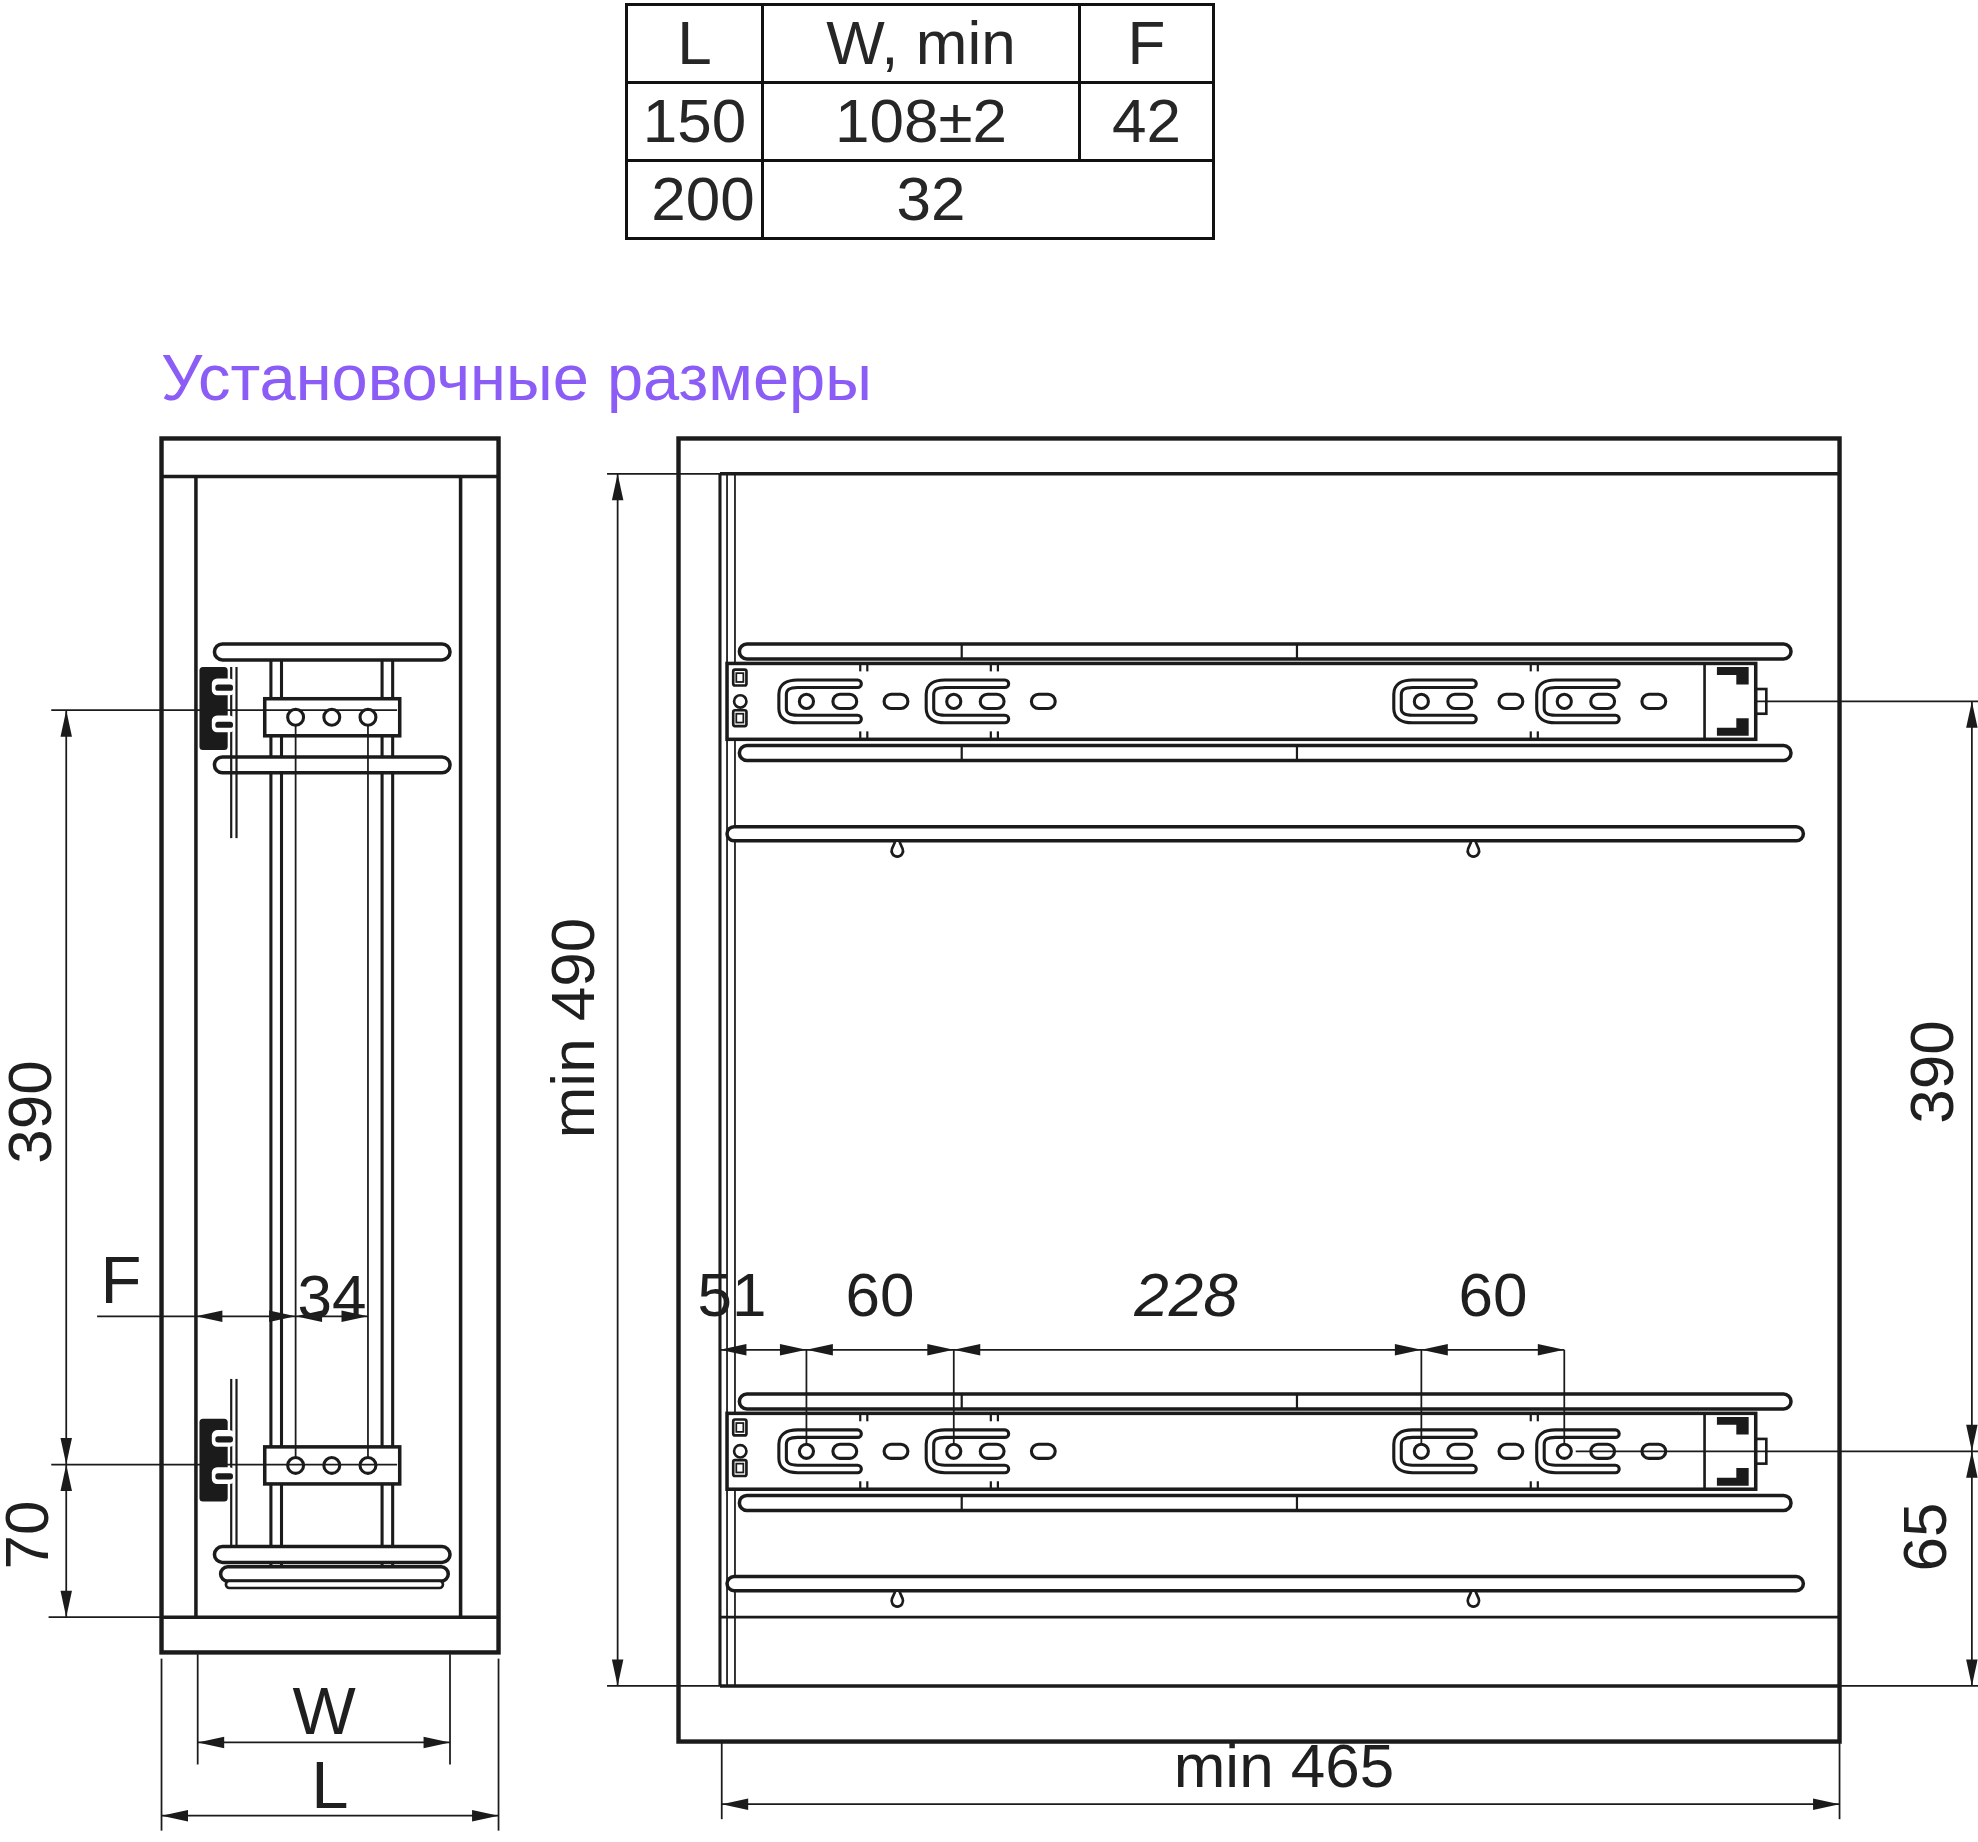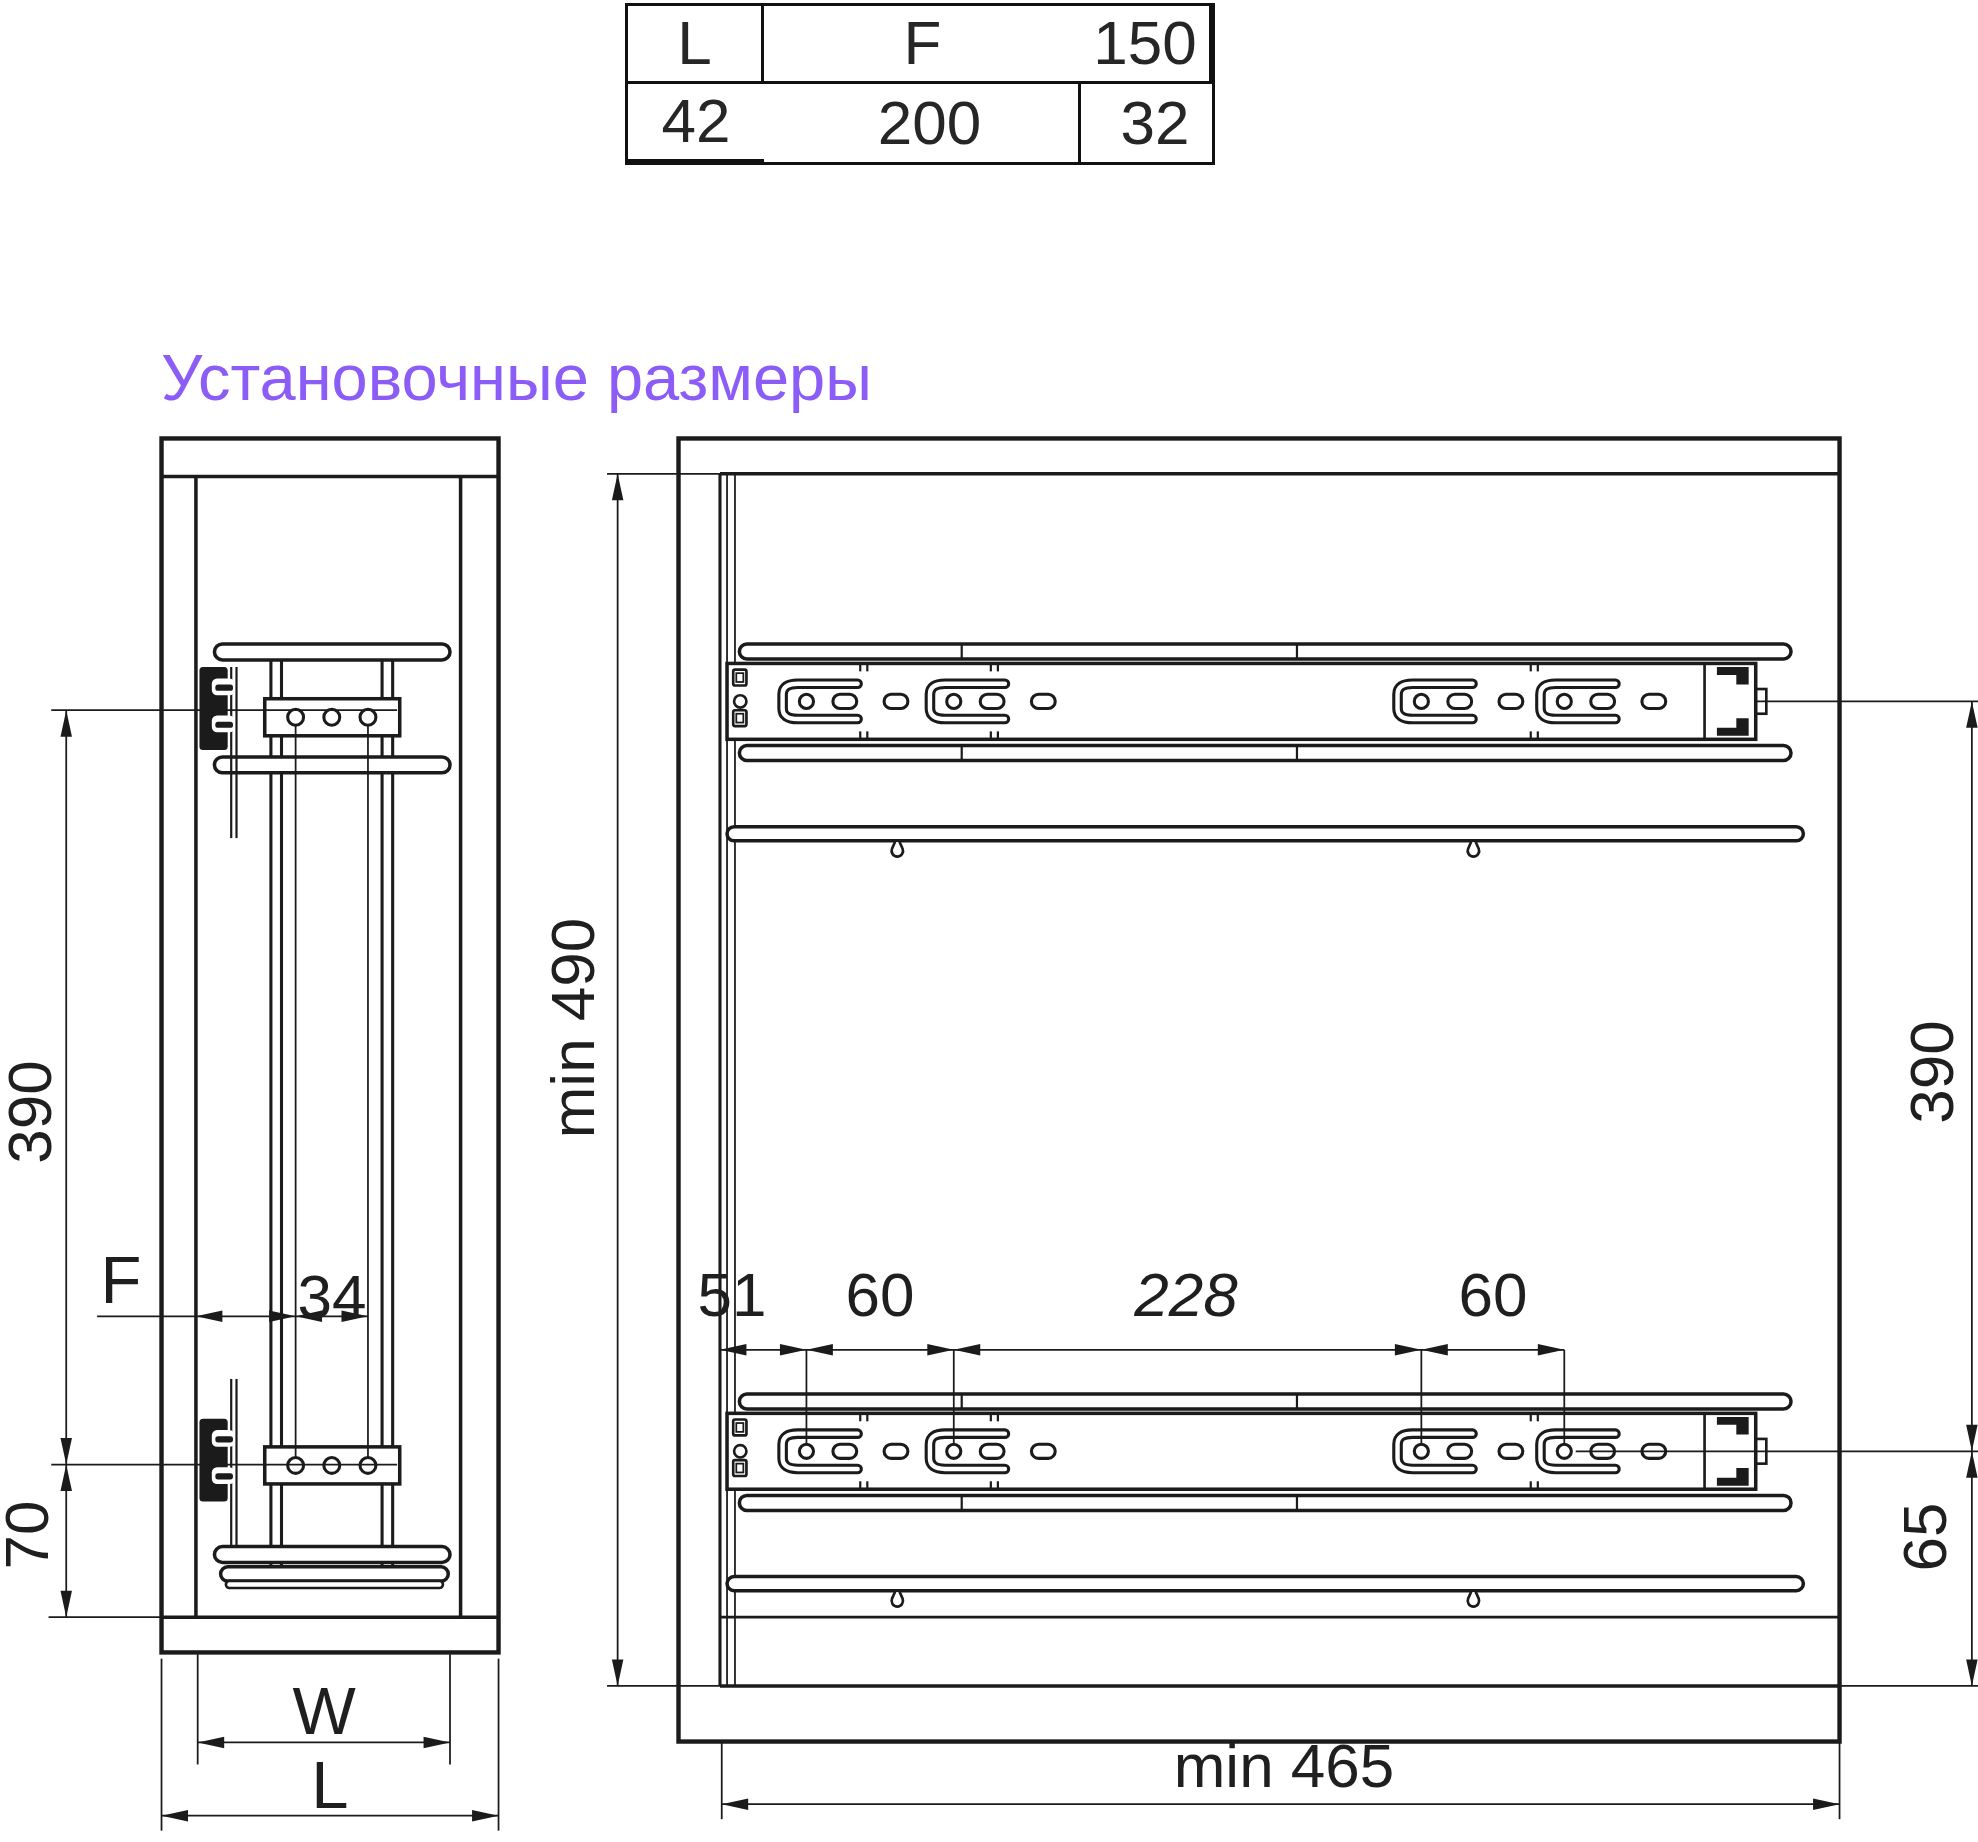--- a/index.html
+++ b/index.html
@@ -235,25 +235,31 @@
         <use href="#aL" x="818" y="2045"></use>
           <use href="#aR" x="2085" y="2045"></use>
       </g>
     </g>
   </svg>
 
   <div class="spec-table">
     <div class="spec-cell">
         <span>L</span>
       </div>
+    <div class="spec-cell">
+        <span>W, min</span>
+      </div>
     <div class="spec-cell last-col">
         <span>F</span>
       </div>
     <div class="spec-cell">
         <span>150</span>
+      </div>
+    <div class="spec-cell">
+        <span>108±2</span>
       </div>
     <div class="spec-cell last-col">
         <span>42</span>
       </div>
     <div class="spec-cell last-row">
         <span>200</span>
       </div>
     <div class="spec-cell last-col last-row">
         <span>32</span>
       </div>

